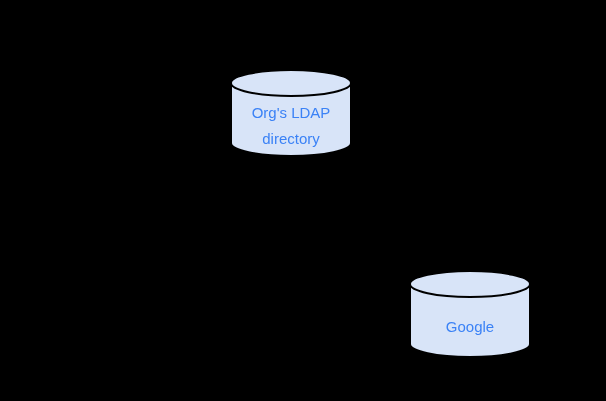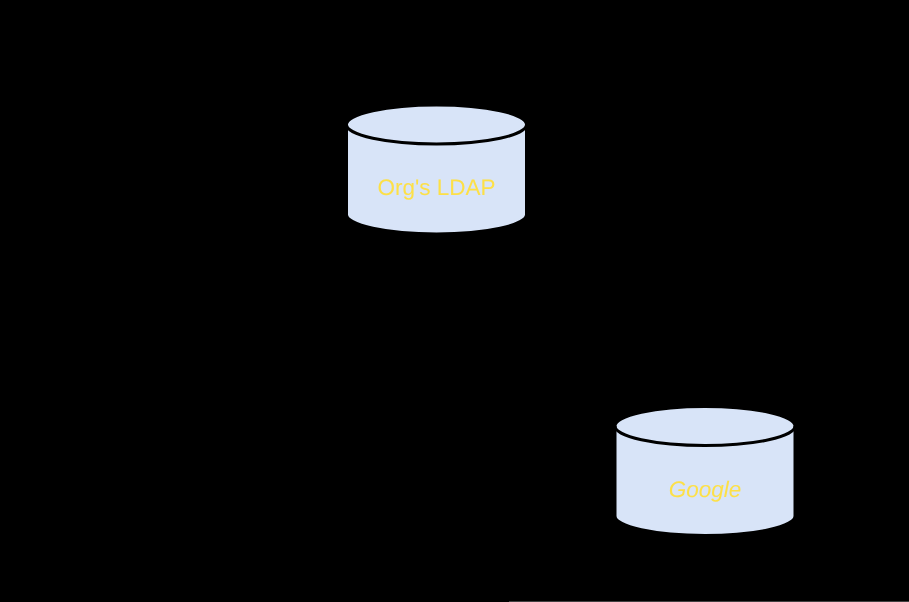--- a/index.html
+++ b/index.html
@@ -37,41 +37,42 @@
   .db-label {
     position: absolute;
     left: 0;
     right: 0;
     top: 27px;
     bottom: 6px;
     display: flex;
     flex-direction: column;
     justify-content: center;
     align-items: center;
-    color: #fde047;
+    color: #3b82f6;
     font-size: 15px;
     line-height: 26px;
     padding-top: 4px;
   }
   #node-ldap   { left: 230px; top: 69px;  }
   #node-emm    { left: 49px;  top: 269px; }
-  #node-google { left: 409px; top: 270px; font-style: italic; }
+  #node-google { left: 409px; top: 270px; }
 </style>
 </head>
 <body>
 
 <div class="stage">
 
   <div class="db-node" id="node-ldap">
     <svg width="122" height="88" viewBox="0 0 122 88">
       <path class="cyl-outline" d="M 1,14 A 60,13 0 0 1 121,14 L 121,74 A 60,13 0 0 1 1,74 Z" fill="#d8e4f8"></path>
       <path class="cyl-rim" d="M 1,14 A 60,13 0 0 0 121,14"></path>
     </svg>
     <div class="db-label">
       <div>Org's LDAP</div>
+      <div>directory</div>
     </div>
   </div>
 
 
   <div class="db-node" id="node-google">
     <svg width="122" height="88" viewBox="0 0 122 88">
       <path class="cyl-outline" d="M 1,14 A 60,13 0 0 1 121,14 L 121,74 A 60,13 0 0 1 1,74 Z" fill="#d8e4f8"></path>
       <path class="cyl-rim" d="M 1,14 A 60,13 0 0 0 121,14"></path>
     </svg>
     <div class="db-label">

